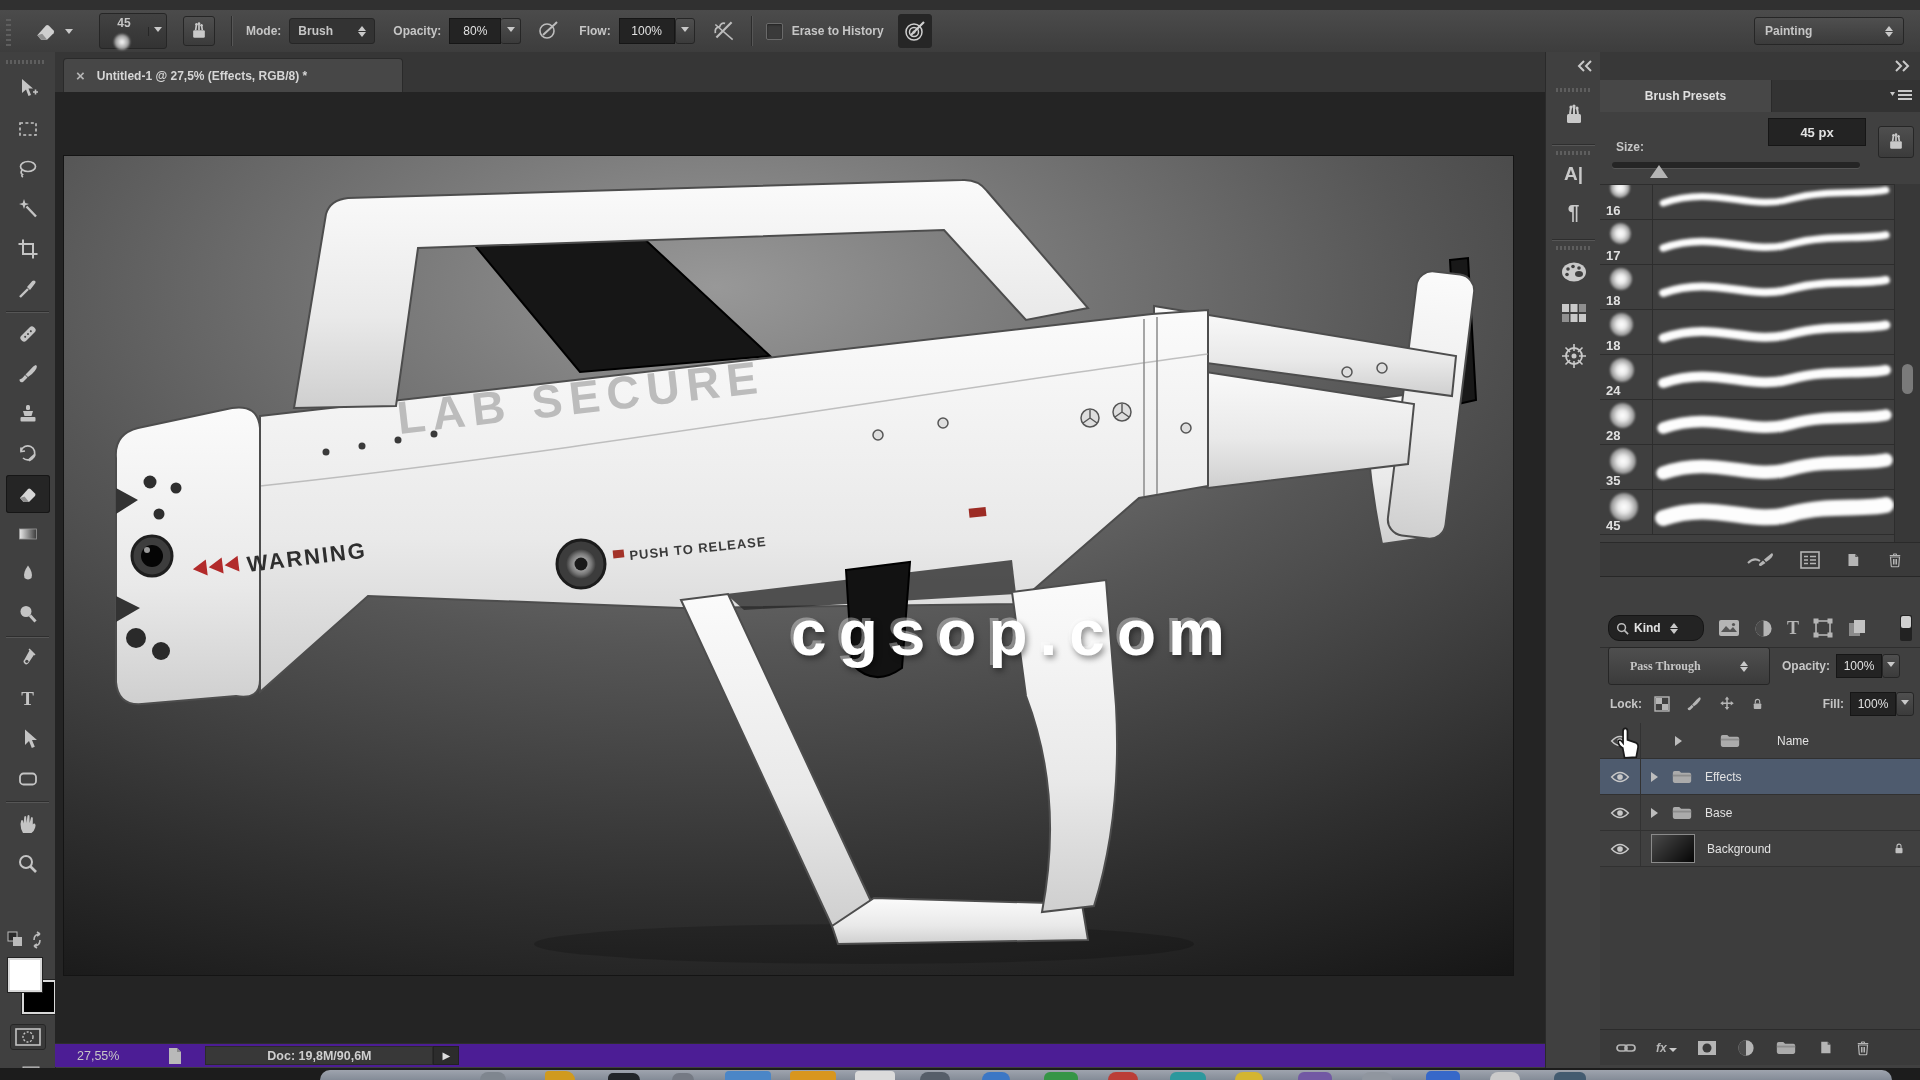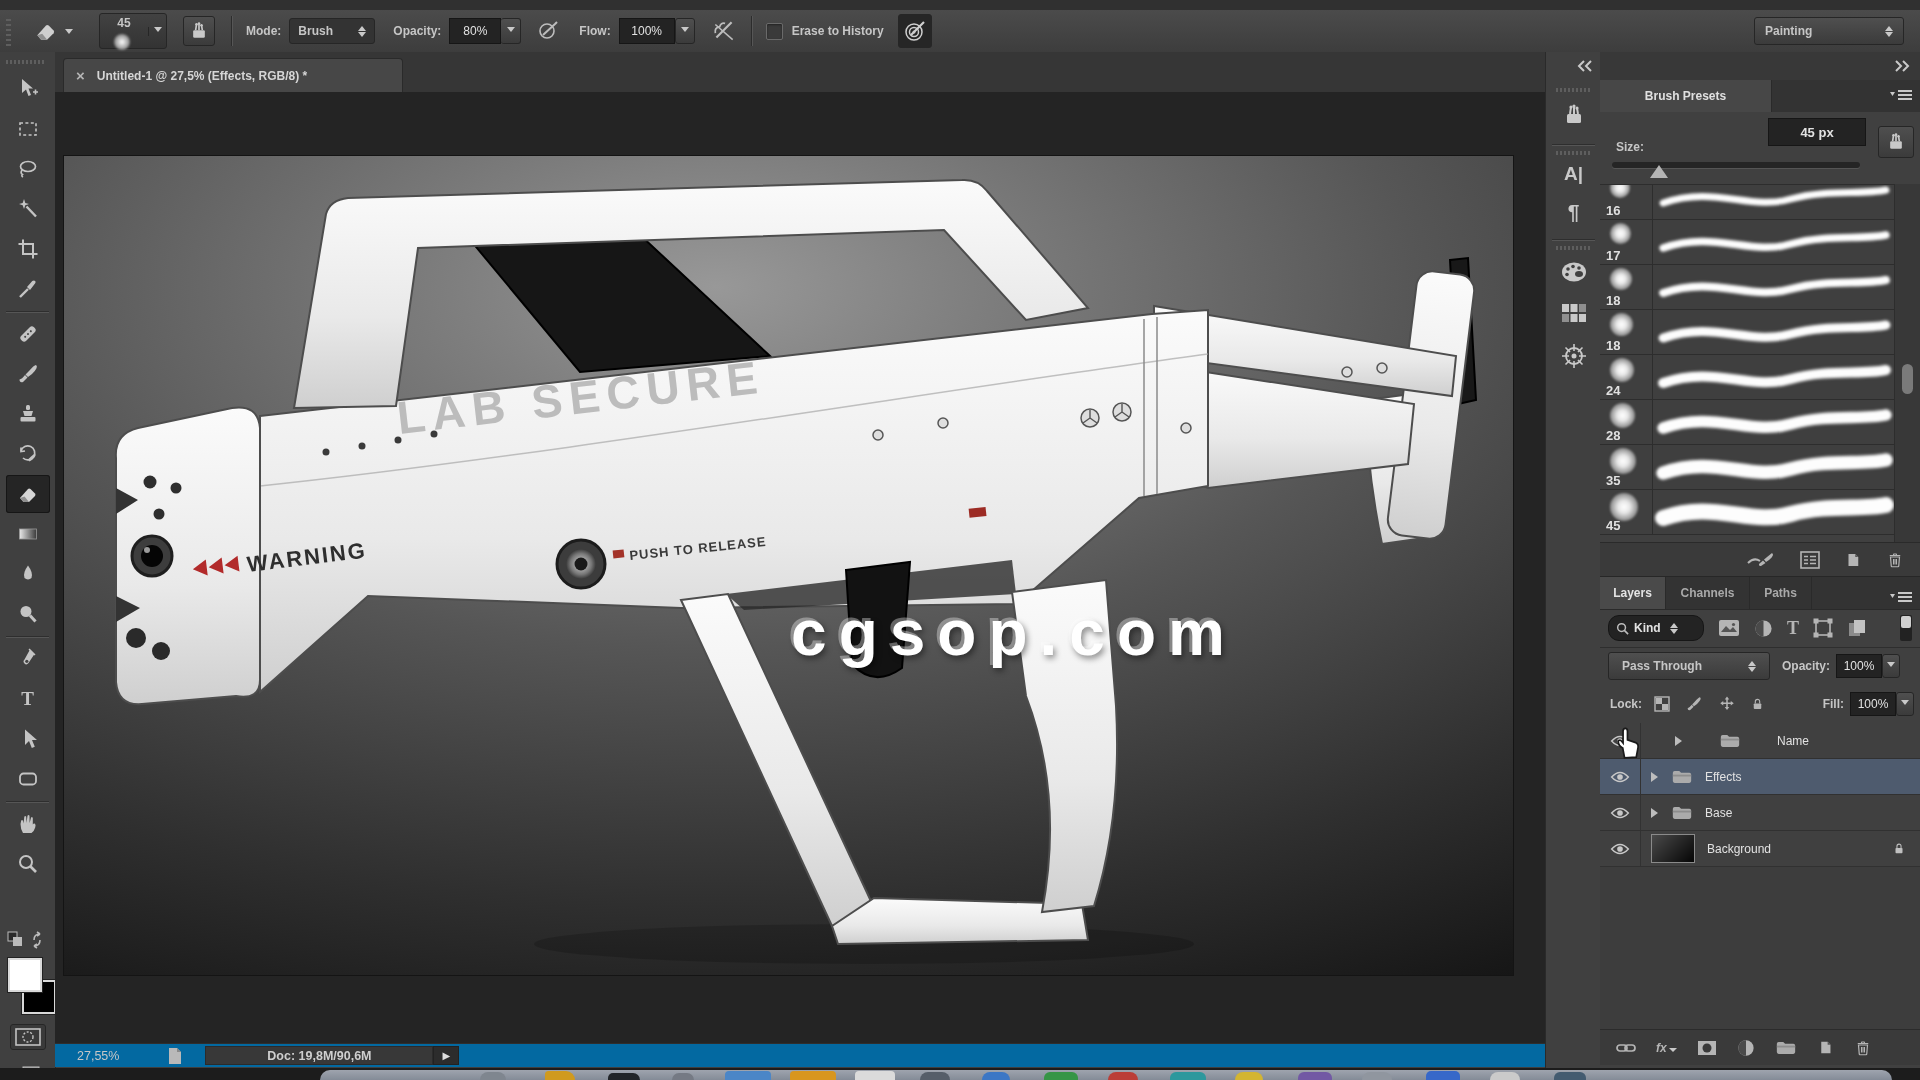--- a/index.html
+++ b/index.html
@@ -415,21 +415,21 @@
         </g>
         <text x="184" y="416" transform="rotate(-7 184 416)" font-size="22" font-weight="bold" fill="#2e2e2e" letter-spacing="2">WARNING</text>
         <text x="566" y="404" transform="rotate(-6 566 404)" font-size="13" font-weight="bold" fill="#3a3a3a" letter-spacing="1">PUSH TO RELEASE</text>
       </svg>
 
       <div class="a" style="left:620px;top:440px;width:660px;text-align:center;font-size:64px;font-weight:bold;color:#ffffff;letter-spacing:12px;
                   text-shadow:-3px -3px 0 rgba(255,255,255,0.35), 2px 3px 6px rgba(0,0,0,0.45);">cgsop.com</div>
     </div>
   </div>
 
-  <div class="a" style="left:55px;top:1043px;width:1490px;height:23px;background:#0369a1;border-top:1px solid #2e2e2e;display:flex;align-items:center;">
+  <div class="a" style="left:55px;top:1043px;width:1490px;height:23px;background:#4c1d95;border-top:1px solid #2e2e2e;display:flex;align-items:center;">
     <span class="lbl" style="margin-left:22px;font-size:12.5px;">27,55%</span>
     <div class="ico" style="margin-left:48px;">
       <svg width="16" height="18" viewBox="0 0 16 18">
           <path d="M2,1 L10,1 L14,5 L14,17 L2,17 Z" fill="#b9b9b9"></path>
           <path d="M10,1 L10,5 L14,5" fill="#8a8a8a"></path>
         </svg>
     </div>
     <div class="inp" style="margin-left:22px;width:228px;height:19px;background:#383838;border-color:#2b2b2b;">
       <span class="bold" style="font-size:12.5px;color:#cfcfcf;">Doc: 19,8M/90,6M</span>
     </div>
@@ -633,38 +633,20 @@
           </div>
         <div class="ico">
             <svg width="18" height="18" style="color:#b5b5b5">
               <use href="#s-trash" width="18" height="18"></use>
             </svg>
           </div>
       </div>
     </div>
 
     <div class="a" style="left:0;top:524px;width:320px;height:492px;border-top:1px solid #272727;">
-      <div class="a" style="left:0;top:0;width:320px;height:32px;background:#333;border-bottom:1px solid #2a2a2a;display:flex;">
-        <div class="ptab" style="width:66px;height:32px;background:#4a4a4a;color:#e4e4e4;border-right:1px solid #2a2a2a;">
-          <span>Layers</span>
-        </div>
-        <div class="ptab" style="width:84px;height:32px;color:#a9a9a9;border-right:1px solid #2a2a2a;">
-          <span>Channels</span>
-        </div>
-        <div class="ptab" style="width:62px;height:32px;color:#a9a9a9;border-right:1px solid #2a2a2a;">
-          <span>Paths</span>
-        </div>
-        <div style="flex:1"></div>
-        <div class="ico" style="margin:10px 8px 0 0;">
-          <svg width="22" height="12" viewBox="0 0 22 12">
-              <path d="M0,2 l5,0 -2.5,4 Z" fill="#c9c9c9"></path>
-              <path d="M8,1 H22 M8,5 H22 M8,9 H22" stroke="#c9c9c9" stroke-width="2"></path>
-            </svg>
-        </div>
-      </div>
 
       <div class="a" style="left:0;top:32px;width:320px;height:38px;border-bottom:1px solid #2e2e2e;display:flex;align-items:center;">
         <div class="inp" style="margin-left:8px;width:96px;height:26px;border-radius:11px;justify-content:flex-start;padding:0 7px;gap:5px;">
           <svg width="13" height="13" viewBox="0 0 14 14">
               <circle cx="6" cy="6" r="4.2" fill="none" stroke="#bdbdbd" stroke-width="1.6"></circle>
               <path d="M9,9 L13,13" stroke="#bdbdbd" stroke-width="1.8"></path>
             </svg>
           <span class="bold" style="font-size:12px;">Kind</span>
           <span class="ud" style="margin-left:4px;">
               <i class="u"></i>
@@ -701,21 +683,21 @@
               <rect x="2" y="5" width="11" height="13" fill="#8b8b8b"></rect>
               <rect x="7" y="2" width="11" height="13" fill="#c2c2c2"></rect>
             </svg>
         </div>
         <div style="margin-left:auto;margin-right:8px;width:12px;height:26px;background:#222;border-radius:2px;position:relative;">
           <div style="position:absolute;left:1px;top:1px;width:10px;height:12px;background:#cfcfcf;border-radius:2px;"></div>
         </div>
       </div>
 
       <div class="a" style="left:0;top:70px;width:320px;height:38px;display:flex;align-items:center;">
-        <div class="btn3d" style="margin-left:8px;width:162px;height:28px;justify-content:space-between;padding:0 13px;">
+        <div class="btn3d" style="margin-left:8px;width:162px;height:38px;justify-content:space-between;padding:0 21px;font-family:Liberation Serif, serif;">
           <span class="lbl bold">Pass Through</span>
           <span class="ud">
               <i class="u"></i>
               <i class="d"></i>
             </span>
         </div>
         <span class="lbl bold" style="margin-left:12px;">Opacity:</span>
         <div class="inp" style="margin-left:6px;width:46px;height:24px;">
           <span>100%</span>
         </div>

